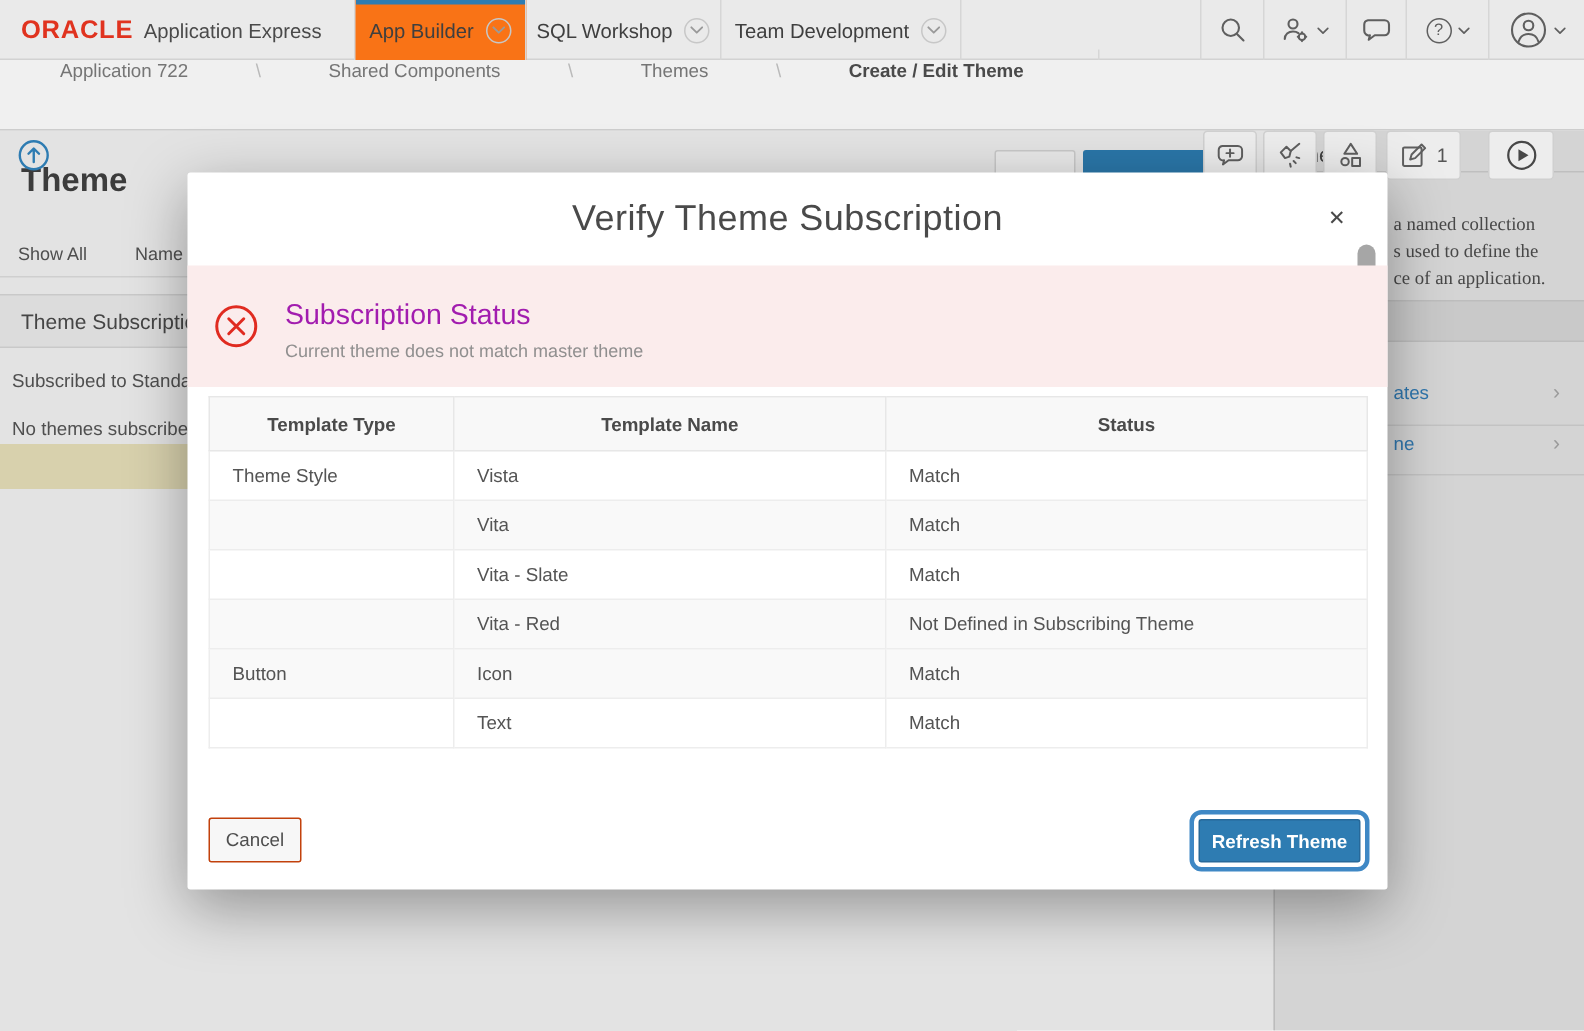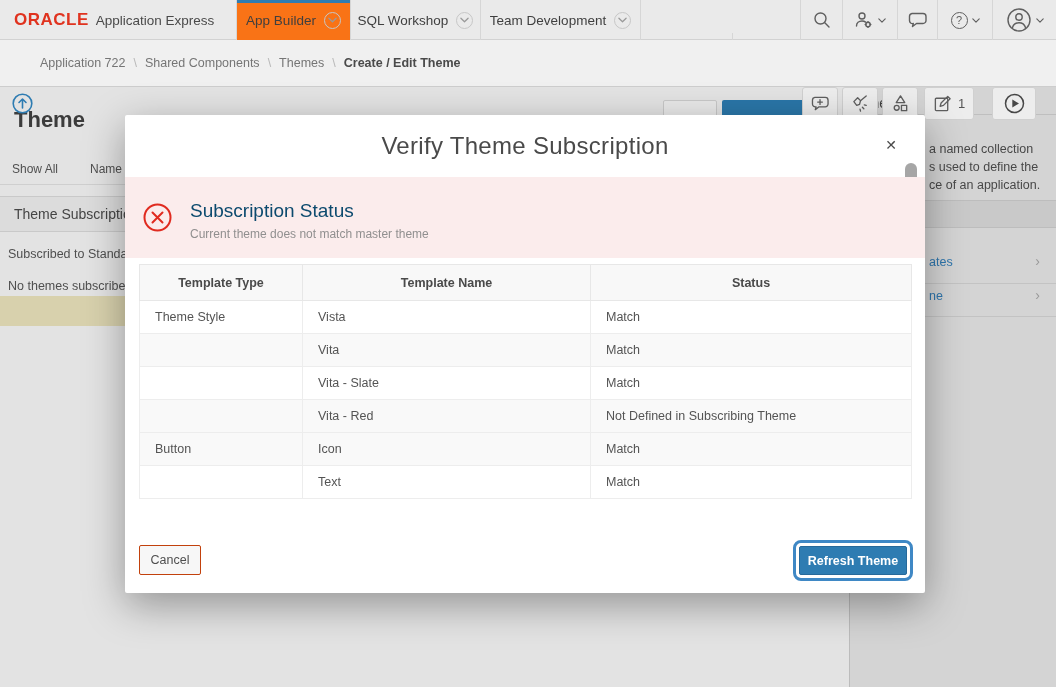--- a/index.html
+++ b/index.html
@@ -14,21 +14,21 @@
   .nav-tab { position:absolute; top:0; height:40px; display:flex; align-items:center; justify-content:center; gap:8px; font-size:13.5px; color:#3f3f3f; border-right:1px solid #d6d6d6; cursor:pointer; }
   .nav-tab.active { background:#f97316; border-left:1px solid #d6d6d6; box-shadow:inset 0 3px 0 var(--accent); }
   .chev-circle { width:17px; height:17px; border:1px solid #c7c7c7; border-radius:50%; display:flex; align-items:center; justify-content:center; background:transparent; }
   .nav-action { position:absolute; top:0; height:40px; border-left:1px solid #d6d6d6; display:flex; align-items:center; justify-content:center; gap:4px; cursor:pointer; }
   .q-circle { width:17px; height:17px; border:1.5px solid #5f5f5f; border-radius:50%; font-size:11px; color:#5f5f5f; display:flex; align-items:center; justify-content:center; }
   svg.ico { stroke:#5f5f5f; fill:none; stroke-width:1.4; stroke-linecap:round; stroke-linejoin:round; }
 
   
   .crumb-bar { position:absolute; left:0; top:40px; width:1056px; height:47px; background:#f0f0f0; border-bottom:1px solid #cdcdcd; z-index:5; }
   .up-icon { position:absolute; left:12px; top:53px; }
-  .crumbs { position:absolute; left:40px; top:0; height:46px; display:flex; align-items:center; font-size:12.5px; color:#757575; }
+  .crumbs { position:absolute; left:40px; top:0; height:46px; display:flex; font-size:12.5px; color:#757575;gap:37px; }
   .crumbs .sep { color:#b9b9b9; margin:0 8px; }
   .crumbs .current { color:#4a4a4a; font-weight:700; }
   .tb-btn { position:absolute; top:47px; height:33px; background:#ededed; border:1px solid #d0d0d0; border-radius:3px; display:flex; align-items:center; justify-content:center; gap:6px; cursor:pointer; color:#555; font-size:13px; }
 
   
   .main-region { position:absolute; left:0; top:87px; width:848px; height:600px; background:#e3e3e3; }
   .page-title { position:absolute; left:14px; top:20px; font-size:22px; color:#3c3c3c; }
   .sliver-btn { position:absolute; top:13px; height:20px; border-radius:2px; }
   .sliver-white { left:663px; width:54px; background:#e9e9e9; border:1px solid #c8c8c8; }
   .sliver-blue { left:722px; width:115px; background:#2a76a8; }
@@ -36,34 +36,34 @@
   .page-tab-divider { position:absolute; left:0; right:0; top:97px; border-top:1px solid #cfcfcf; }
   .section-band { position:absolute; left:0; right:0; top:109px; height:36px; background:#dcdcdc; border-top:1px solid #c9c9c9; border-bottom:1px solid #c9c9c9; }
   .section-band span { position:absolute; left:14px; line-height:34px; font-size:14px; color:#454545; }
   .page-line { position:absolute; left:8px; font-size:12.5px; color:#4f4f4f; }
   .tan-band { position:absolute; left:0; right:0; top:209px; height:30px; background:var(--highlight-tan); }
 
   
   .sidebar { position:absolute; left:849px; top:87px; width:207px; height:600px; background:#d4d4d4; border-left:1px solid #bcbcbc; }
   .sidebar-title { position:absolute; left:13px; top:8px; font-size:14px; color:#3f3f3f; }
   .sidebar-title-rule { position:absolute; left:13px; right:0; top:27px; border-top:1px solid #bfbfbf; }
-  .sidebar-help { position:absolute; left:79px; top:53px; font-size:12.5px; color:#484848; line-height:18px; }
+  .sidebar-help { position:absolute; left:79px; top:53px; font-size:12.5px; color:#484848; line-height:18px;font-family:Liberation Serif, serif; }
   .sidebar-band { position:absolute; left:0; right:0; top:113px; height:28px; background:#c9c9c9; border-top:1px solid #bdbdbd; border-bottom:1px solid #bdbdbd; }
   .sidebar-link { position:absolute; left:79px; font-size:12.5px; color:#2f76ad; cursor:pointer; }
   .sidebar-chev { position:absolute; right:16px; font-size:14px; color:#9a9a9a; }
   .sidebar-rule { position:absolute; left:50px; right:0; border-top:1px solid #c3c3c3; }
 
   
   .modal { position:absolute; left:125px; top:115px; width:800px; height:478px; background:#ffffff; border-radius:2px; box-shadow:0 12px 40px rgba(0,0,0,.35); z-index:10; }
   .modal-title { position:absolute; left:0; right:0; top:17px; text-align:center; font-size:24px; font-weight:300; color:#4a4a4a; letter-spacing:.3px; }
   .modal-close { position:absolute; right:24px; top:18px; font-size:14px; color:#4a4a4a; cursor:pointer; padding:4px; }
   .modal-scroll-thumb { position:absolute; left:780px; top:48px; width:12px; height:57px; background:#a6a6a6; border-radius:6px; cursor:pointer; }
   .alert-band { position:absolute; left:0; right:0; top:62px; height:81px; background:var(--alert-pink); }
   .alert-icon { position:absolute; left:18px; top:26px; }
-  .alert-title { position:absolute; left:65px; top:23px; font-size:19px; color:#0c4a6e; }
+  .alert-title { position:absolute; left:65px; top:23px; font-size:19px; color:#a21caf; }
   .alert-msg { position:absolute; left:65px; top:50px; font-size:12px; color:#908f8f; }
 
   table.verify { position:absolute; left:14px; top:149px; width:772px; border-collapse:collapse; table-layout:fixed; }
   table.verify th { height:36px; background:#f8f8f8; border:1px solid #e7e7e7; font-size:12.5px; font-weight:700; color:#4a4a4a; text-align:center; }
   table.verify td { height:33px; border:1px solid #ededed; font-size:12.5px; color:#545454; padding-left:15px; background:#ffffff; }
   table.verify tr.alt td { background:#f9f9f9; }
   .col-type { width:163px; } .col-name { width:288px; } .col-status { width:321px; }
 
   .btn-cancel { position:absolute; left:14px; top:430px; width:62px; height:30px; background:#f7f7f7; border:1px solid #c2410c; border-radius:2px; font-size:12.5px; color:#4f4f4f; font-family:inherit; cursor:pointer; }
   .btn-refresh { position:absolute; left:674px; top:431px; width:108px; height:29px; background:var(--accent); border:1px solid #27699a; border-radius:2px; font-size:12.5px; font-weight:700; color:#ffffff; font-family:inherit; cursor:pointer; outline:3px solid #3f88c5; outline-offset:3px; }

